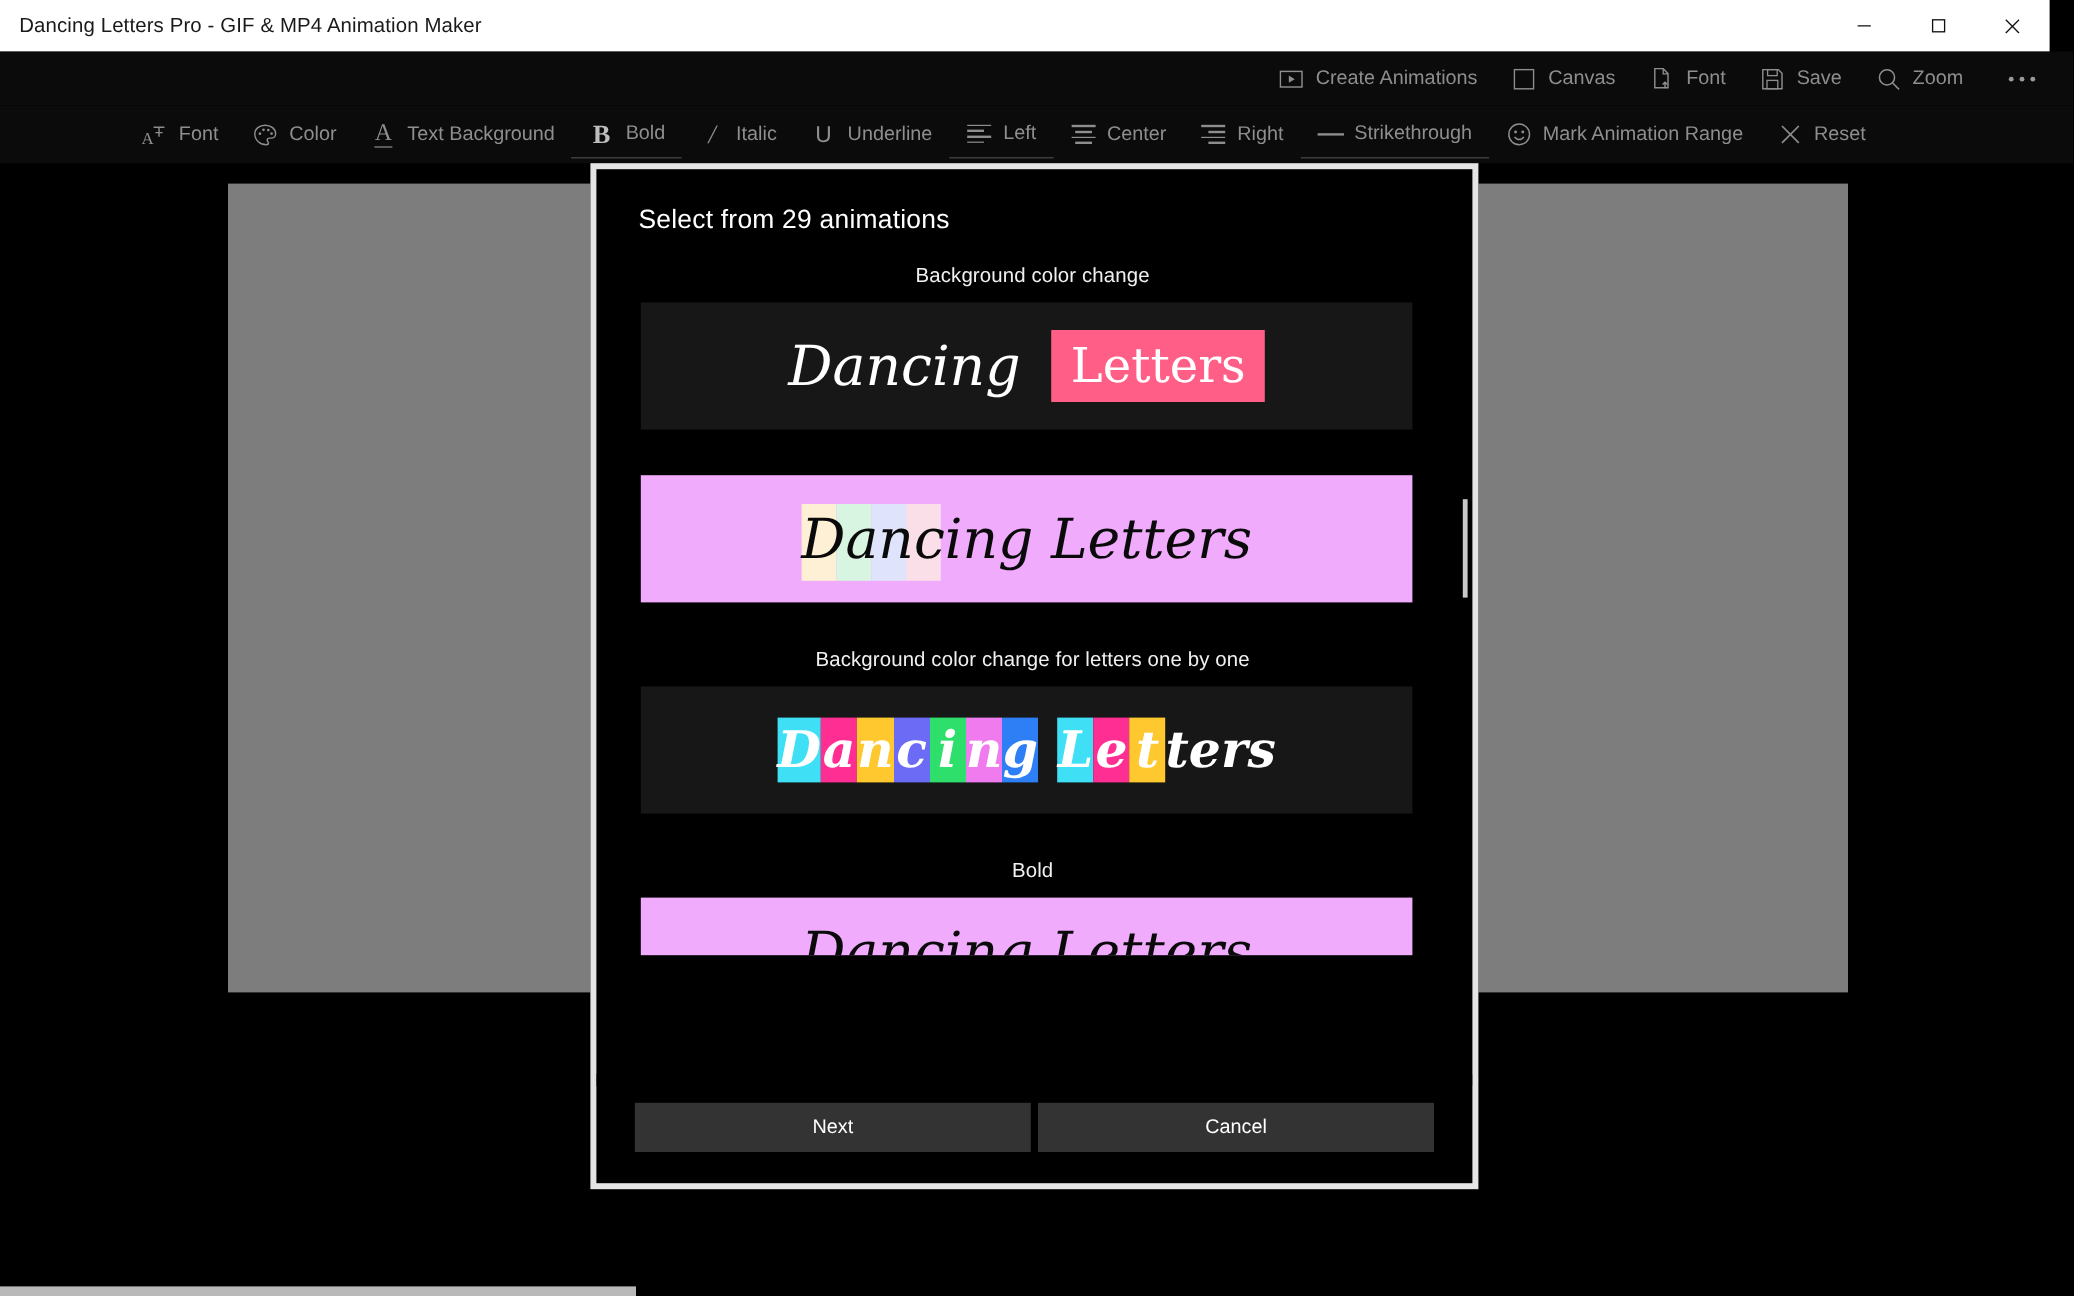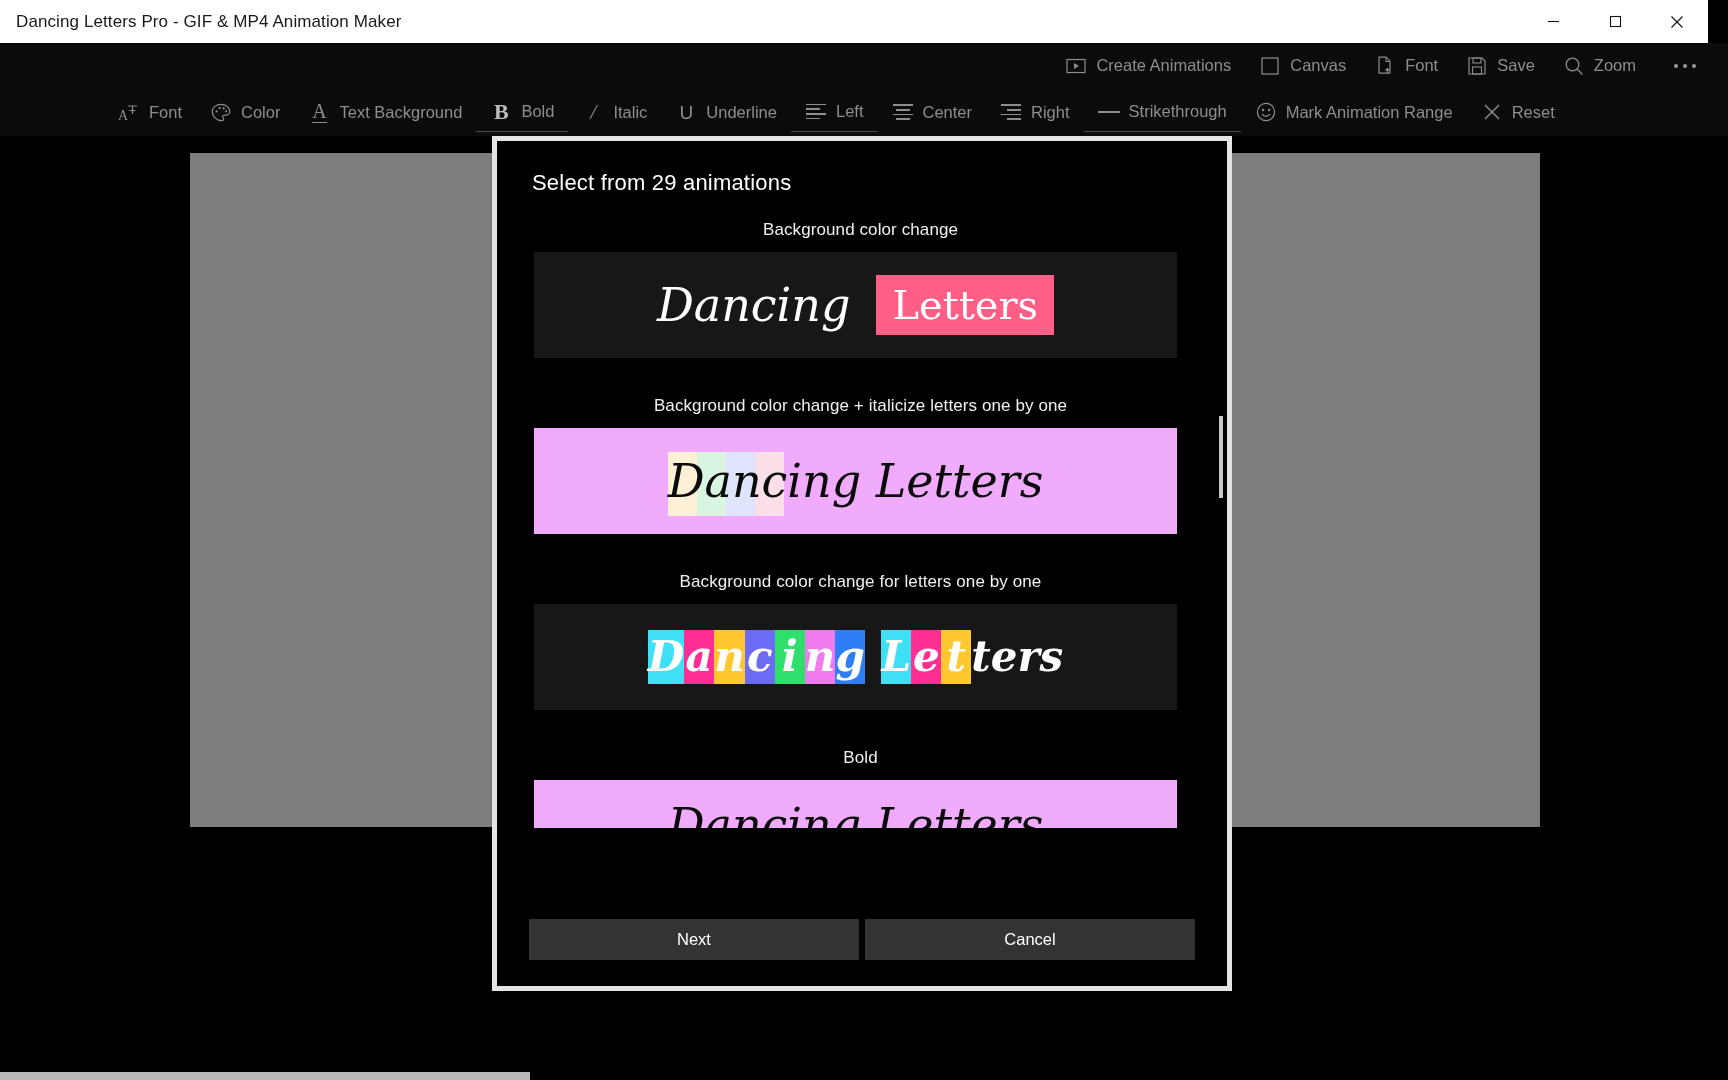--- a/index.html
+++ b/index.html
@@ -338,21 +338,20 @@
         <div class="anim-item">
           <div class="anim-label">Background color change</div>
           <div class="anim-preview dark">
             <span class="script white">Dancing</span>
             <span style="width:26px"></span>
             <span class="pinkbox">Letters</span>
           </div>
         </div>
 
         <div class="anim-item">
-          <div class="anim-label">Background color change + italicize letters one by one</div>
           <div class="anim-preview light">
             <span class="pastel-line">
               <span class="hl" style="left:0;background:#fdf0d5"></span>
               <span class="hl" style="left:29px;background:#d7f5e0"></span>
               <span class="hl" style="left:58px;background:#dfe3fb"></span>
               <span class="hl" style="left:87px;background:#fbdfe8"></span>
               <span class="txt script black">Dancing Letters</span>
             </span>
           </div>
         </div>

